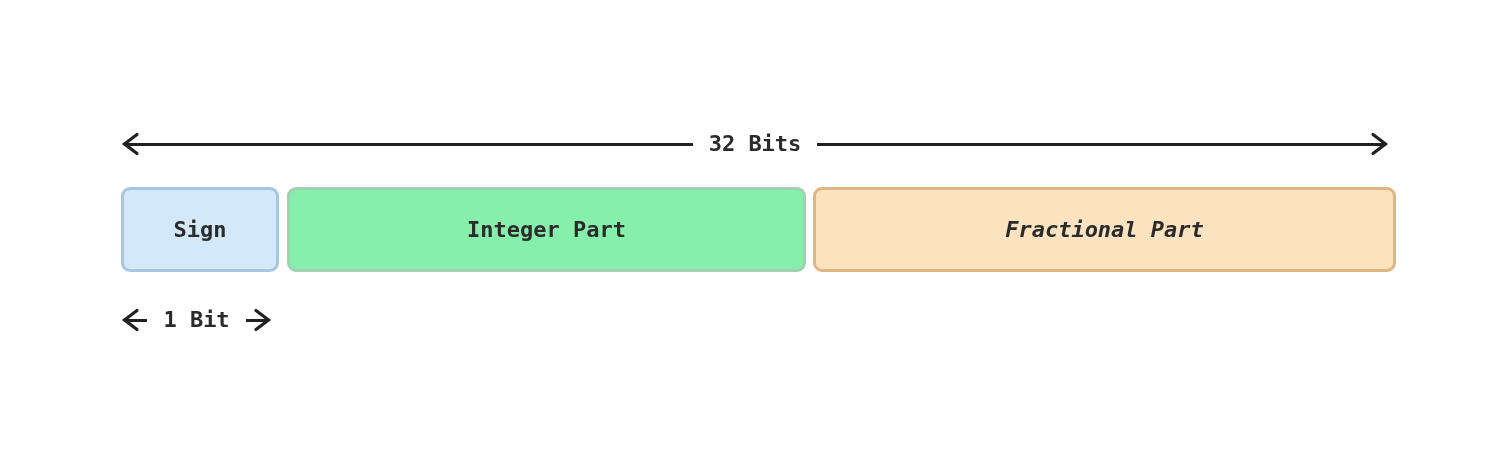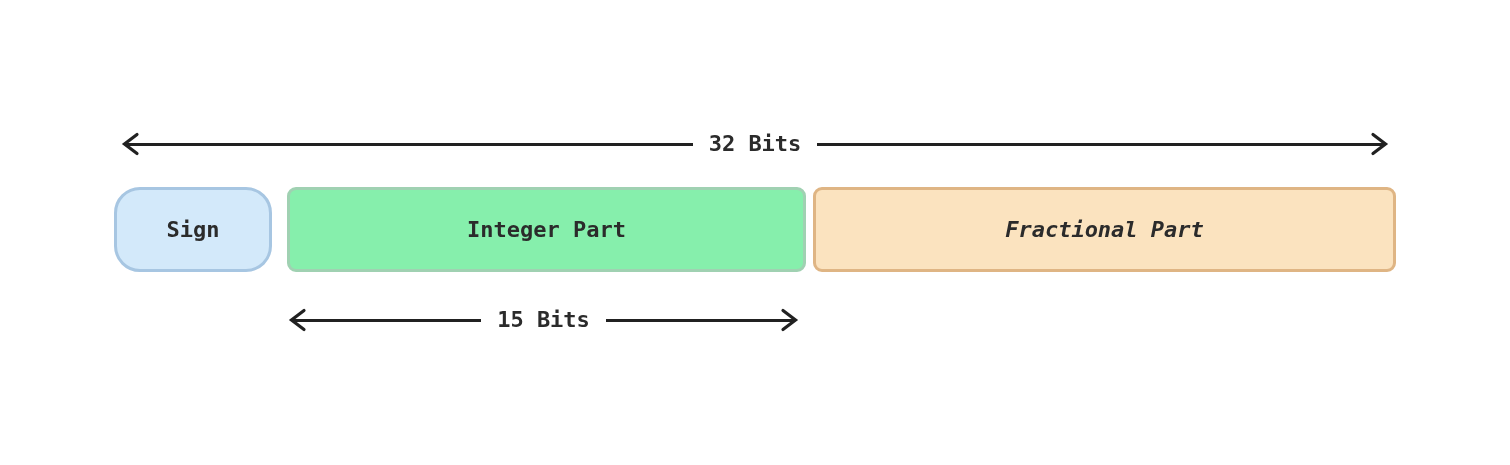--- a/index.html
+++ b/index.html
@@ -46,21 +46,21 @@
     justify-content: center;
   }
   .box .blabel {
     font-size: 22px;
     font-weight: bold;
     color: #2b2b2b;
     white-space: nowrap;
   }
 
   #arrow-total    { left: 120px; top: 131px; width: 1270px; }
-  #box-sign       { left: 114px; width: 152px; border-radius: 26px; }
+  #box-sign       { left: 121px; width: 152px; }
   #box-integer    { left: 287px; width: 513px; }
   #box-fractional { left: 813px; width: 577px; }
   #arrow-sign       { left: 120px; top: 307px; width: 153px; }
   #arrow-integer    { left: 287px; top: 307px; width: 513px; }
   #arrow-fractional { left: 813px; top: 307px; width: 577px; }
 </style>
 </head>
 <body>
 
 <div class="canvas">
@@ -80,27 +80,27 @@
   <div class="box" id="box-sign" style="background: rgb(211, 233, 250); border-color: rgb(167, 198, 226);">
     <span class="blabel">Sign</span>
   </div>
   <div class="box" id="box-integer" style="background: #86efac; border-color: rgb(160, 209, 178);">
     <span class="blabel">Integer Part</span>
   </div>
   <div class="box" id="box-fractional" style="background: rgb(251, 227, 191); border-color: rgb(223, 181, 132); font-style: italic;">
     <span class="blabel">Fractional Part</span>
   </div>
 
-
-  <div class="arrow" id="arrow-integer">
+  <div class="arrow" id="arrow-sign">
     <svg class="head l" width="20" height="26" viewBox="0 0 20 26">
         <path d="M17 3.5 L4.5 13 L17 22.5"></path>
       </svg>
     <div class="shaft"></div>
-    <span class="alabel">15 Bits</span>
+    <span class="alabel">1 Bit</span>
     <div class="shaft"></div>
     <svg class="head r" width="20" height="26" viewBox="0 0 20 26">
         <path d="M3 3.5 L15.5 13 L3 22.5"></path>
       </svg>
   </div>
 
 
+
 </div>
 
 </body></html>

